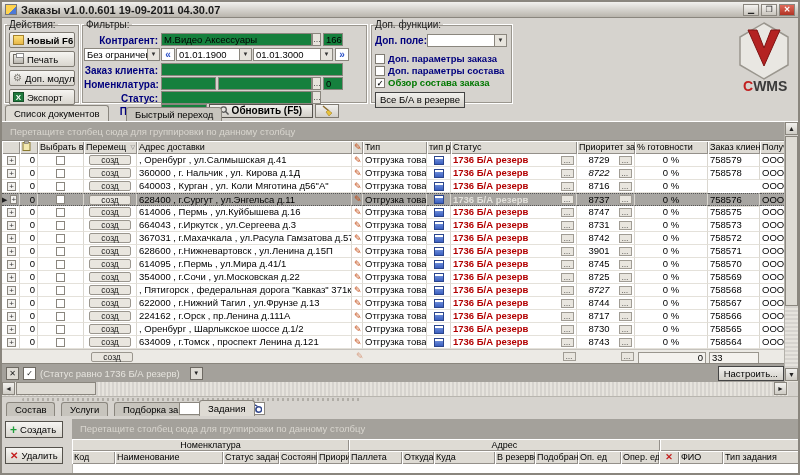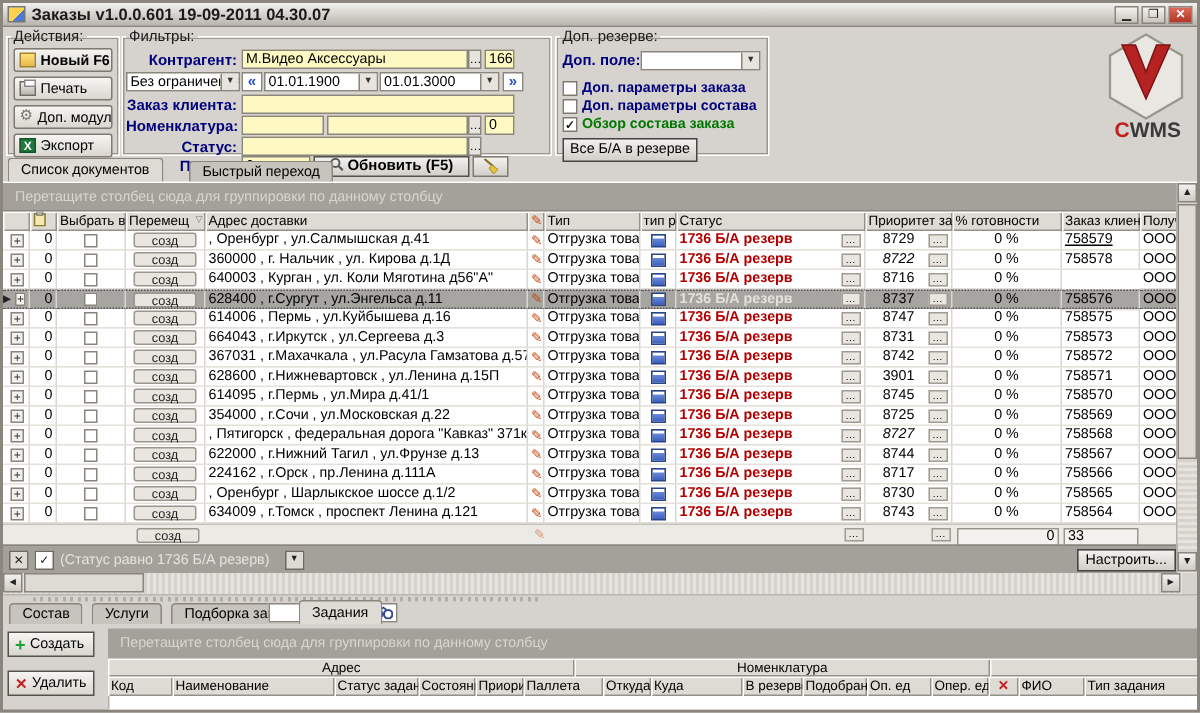--- a/index.html
+++ b/index.html
@@ -20,21 +20,21 @@
   .abtn{display:flex;align-items:center;gap:3px;width:66px;height:16px;margin:2px auto 3px auto;background:linear-gradient(#f6f5f2,#d9d6cf);border:1px solid #7f7b73;border-radius:2px;font-size:9.5px;padding:0 3px;white-space:nowrap;overflow:hidden;}
   .abtn b{font-size:9.5px;}
   .ic{display:inline-block;width:11px;height:10px;flex:0 0 auto;}
   .ic-new{background:linear-gradient(#ffe27a,#e8b84a);border:1px solid #a5822d;}
   .ic-print{background:linear-gradient(#eceae6,#b9b6af);border:1px solid #6e6a63;position:relative;}
   .ic-print:before{content:"";position:absolute;left:2px;top:-2px;width:6px;height:3px;background:#fff;border:1px solid #888;}
   .ic-gear{color:#7a7770;font-size:10px;line-height:10px;width:auto;}
   .ic-xls{background:#1f7a3d;color:#fff;font-size:8px;font-weight:bold;text-align:center;line-height:10px;border:1px solid #145228;}
   .fs-filters{left:79px;top:1px;width:287px;height:85px;}
   .flabel{position:absolute;font-size:10px;font-weight:bold;color:#00007d;text-align:right;width:74px;left:2px;white-space:nowrap;}
-  .tinput{position:absolute;height:13px;background:#fef9c3;border:1px solid #8a867e;font-size:9.5px;padding:0 2px;line-height:11px;overflow:hidden;white-space:nowrap;}
+  .tinput{position:absolute;height:13px;background:#15803d;border:1px solid #8a867e;font-size:9.5px;padding:0 2px;line-height:11px;overflow:hidden;white-space:nowrap;}
   .dots-btn{position:absolute;width:9px;height:13px;background:#e7e4dd;border:1px solid #8a867e;font-size:8px;line-height:11px;text-align:center;letter-spacing:0;}
   .combo{position:absolute;height:13px;background:#fff;border:1px solid #8a867e;font-size:9.5px;line-height:11px;padding:0 12px 0 2px;white-space:nowrap;overflow:hidden;}
   .combo:after{content:"▼";position:absolute;right:0;top:0;width:11px;height:11px;background:#e7e4dd;border-left:1px solid #8a867e;font-size:6px;text-align:center;line-height:11px;color:#333;}
   .navbtn{position:absolute;width:14px;height:13px;background:#fff;border:1px solid #8a867e;color:#2a50c8;font-weight:bold;font-size:10px;line-height:11px;text-align:center;}
   .refreshbtn{position:absolute;height:14px;background:linear-gradient(#f2f1ee,#d2cfc8);border:1px solid #55524c;font-size:10px;font-weight:bold;text-align:center;line-height:12px;}
   .broombtn{position:absolute;width:24px;height:14px;background:linear-gradient(#f2f1ee,#d2cfc8);border:1px solid #7f7b73;text-align:center;line-height:12px;}
   .fs-dop{left:368px;top:1px;width:143px;height:85px;}
   .doplabel{position:absolute;font-size:10px;font-weight:bold;color:#00007d;white-space:nowrap;}
   .cbrow{position:absolute;display:flex;align-items:center;gap:3px;font-size:9.5px;font-weight:bold;white-space:nowrap;}
   .cb{width:10px;height:10px;background:#fff;border:1px solid #7f7b73;font-size:8px;line-height:9px;text-align:center;color:#111;flex:0 0 auto;}
@@ -171,21 +171,21 @@
       </div>
       <div class="broombtn" style="left:233px;top:74px;">
         <svg width="12" height="11" viewBox="0 0 12 11">
             <line x1="2" y1="1" x2="8" y2="6" stroke="#8a6a2a" stroke-width="1.5"></line>
             <polygon points="7,5 11,8 8,11 5,7" fill="#e8c33a" stroke="#a5822d" stroke-width="0.6"></polygon>
           </svg>
       </div>
     </fieldset>
 
     <fieldset class="fs-dop">
-      <legend>Доп. резерве:</legend>
+      <legend>Доп. функции:</legend>
       <div class="doplabel" style="left:4px;top:5px;">Доп. поле:</div>
       <div class="combo" style="left:56px;top:4px;width:80px;"></div>
       <div class="cbrow" style="left:4px;top:23px;">
         <span class="cb"></span>
         <span class="cb-blue">Доп. параметры заказа</span>
       </div>
       <div class="cbrow" style="left:4px;top:35px;">
         <span class="cb"></span>
         <span class="cb-blue">Доп. параметры состава</span>
       </div>
@@ -258,21 +258,21 @@
             <b class="st">1736 Б/А резерв</b>
             <span class="mini-dots">…</span>
           </div>
           <div class="gcell c-priority" style="width: 58px;">
             <span class="num-right">8729</span>
             <span class="mini-dots">…</span>
           </div>
           <div class="gcell c-readiness" style="width: 73px;">
             <span style="margin:0 auto;">0 %</span>
           </div>
-          <div class="gcell c-order" style="width: 52px; text-decoration: underline;">
+          <div class="gcell c-order" style="width: 52px;">
             <span>758579</span>
           </div>
           <div class="gcell c-receiver" style="width: 28px;">
             <span>ООО "М.</span>
           </div>
         </div>
         <div class="grow">
           <div class="gcell c-indicator" style="width: 18px;">
             <span class="expander">+</span>
           </div>
@@ -929,22 +929,22 @@
     <div class="bbtn" style="top:5px;">
         <span class="plus">+</span>
         <span>Создать</span>
       </div>
     <div class="bbtn" style="top:31px;">
         <span class="redx">✕</span>
         <span>Удалить</span>
       </div>
     <div class="bgroupbar">Перетащите столбец сюда для группировки по данному столбцу</div>
     <div class="bands" id="bands">
+        <div class="band" style="width: 277px;">Номенклатура</div>
         <div class="band" style="width: 311px;">Адрес</div>
-        <div class="band" style="width: 277px;">Номенклатура</div>
         <div class="band" style="width: 142px;"></div>
       </div>
     <div class="bhead" id="bhead">
         <div class="hcell" style="width: 43px;">Код</div>
         <div class="hcell" style="width: 108px;">Наименование</div>
         <div class="hcell" style="width: 56px;">Статус задания</div>
         <div class="hcell" style="width: 38px;">Состояние</div>
         <div class="hcell" style="width: 32px;">Приорите</div>
         <div class="hcell" style="width: 53px;">Паллета</div>
         <div class="hcell" style="width: 32px;">Откуда</div>

